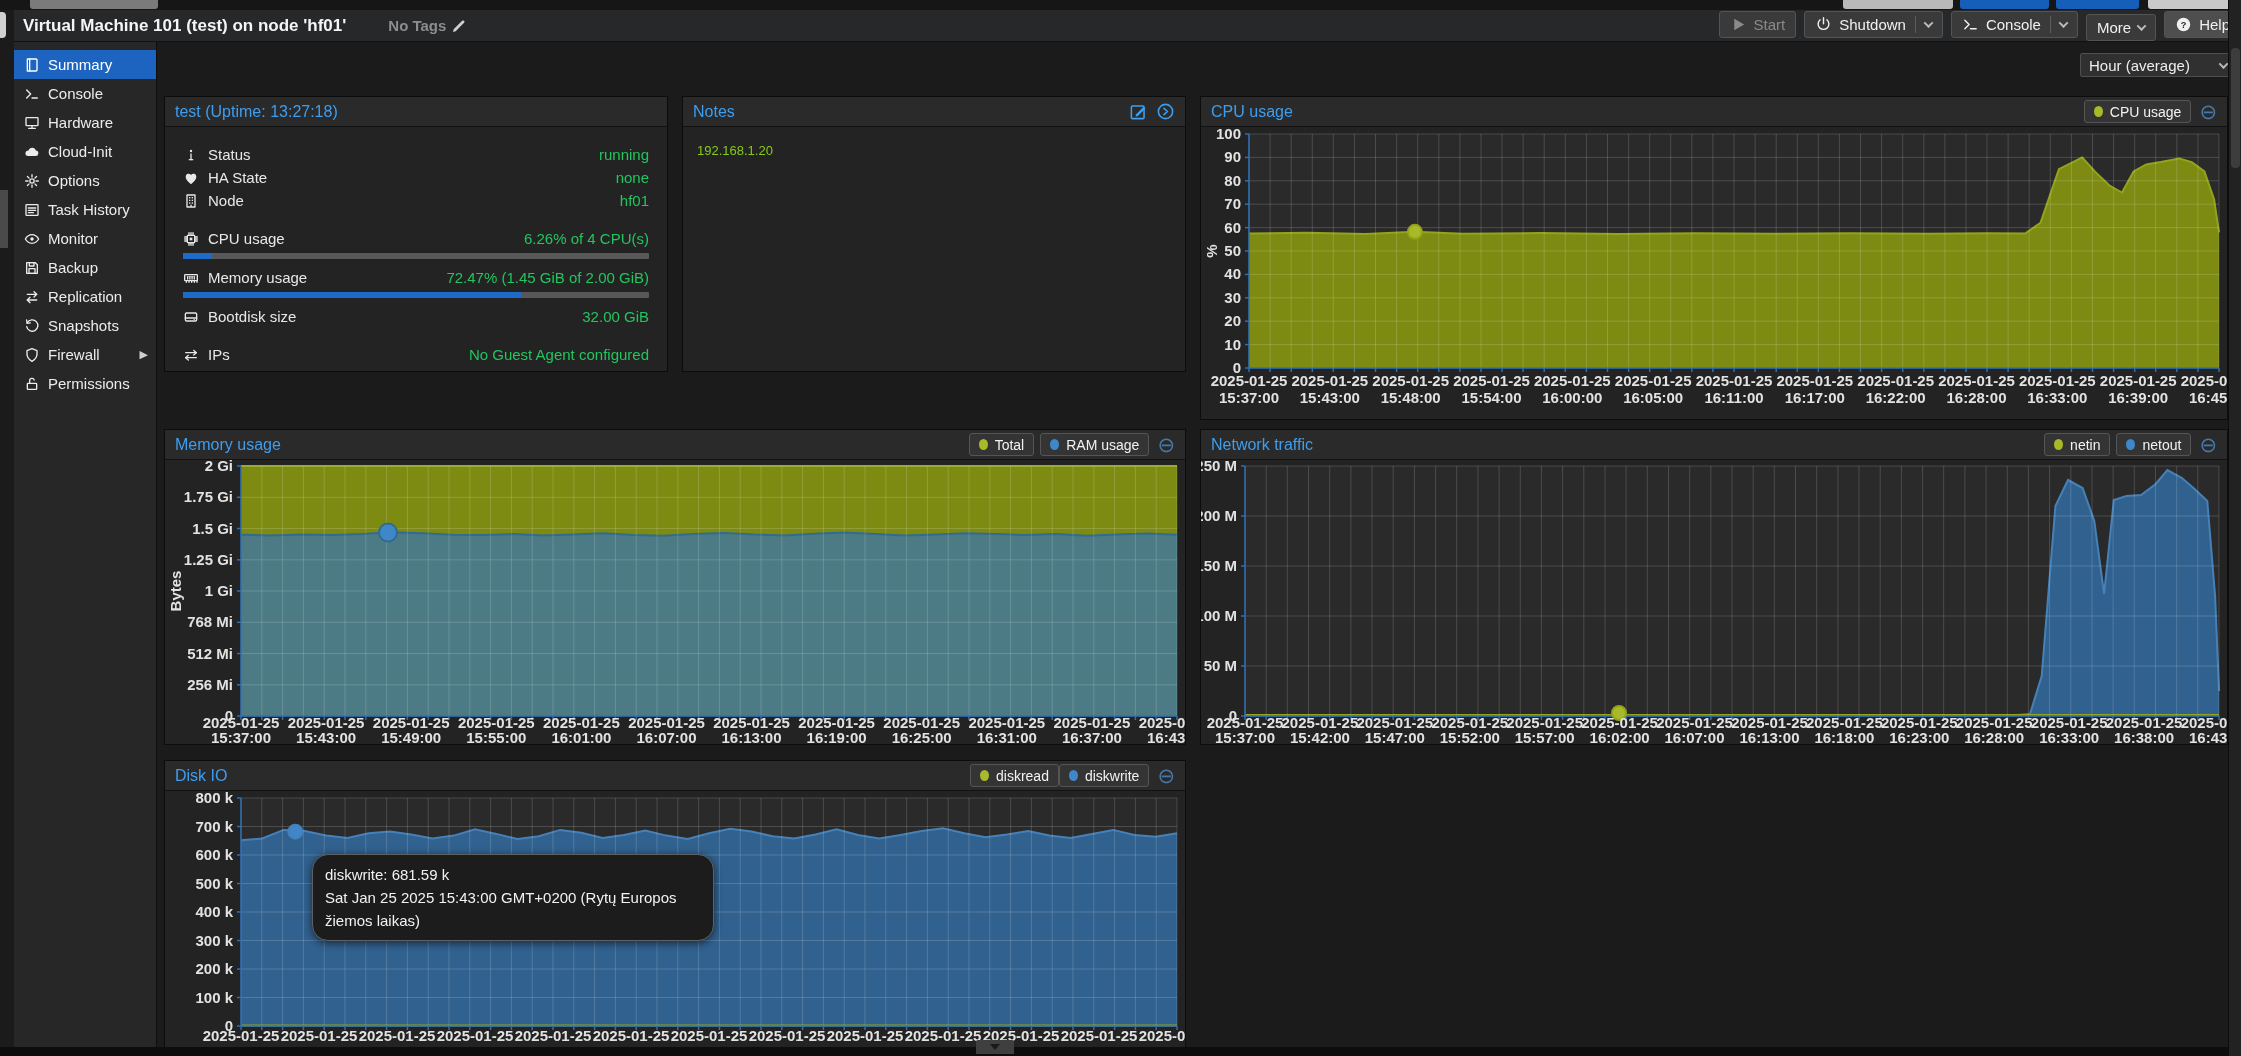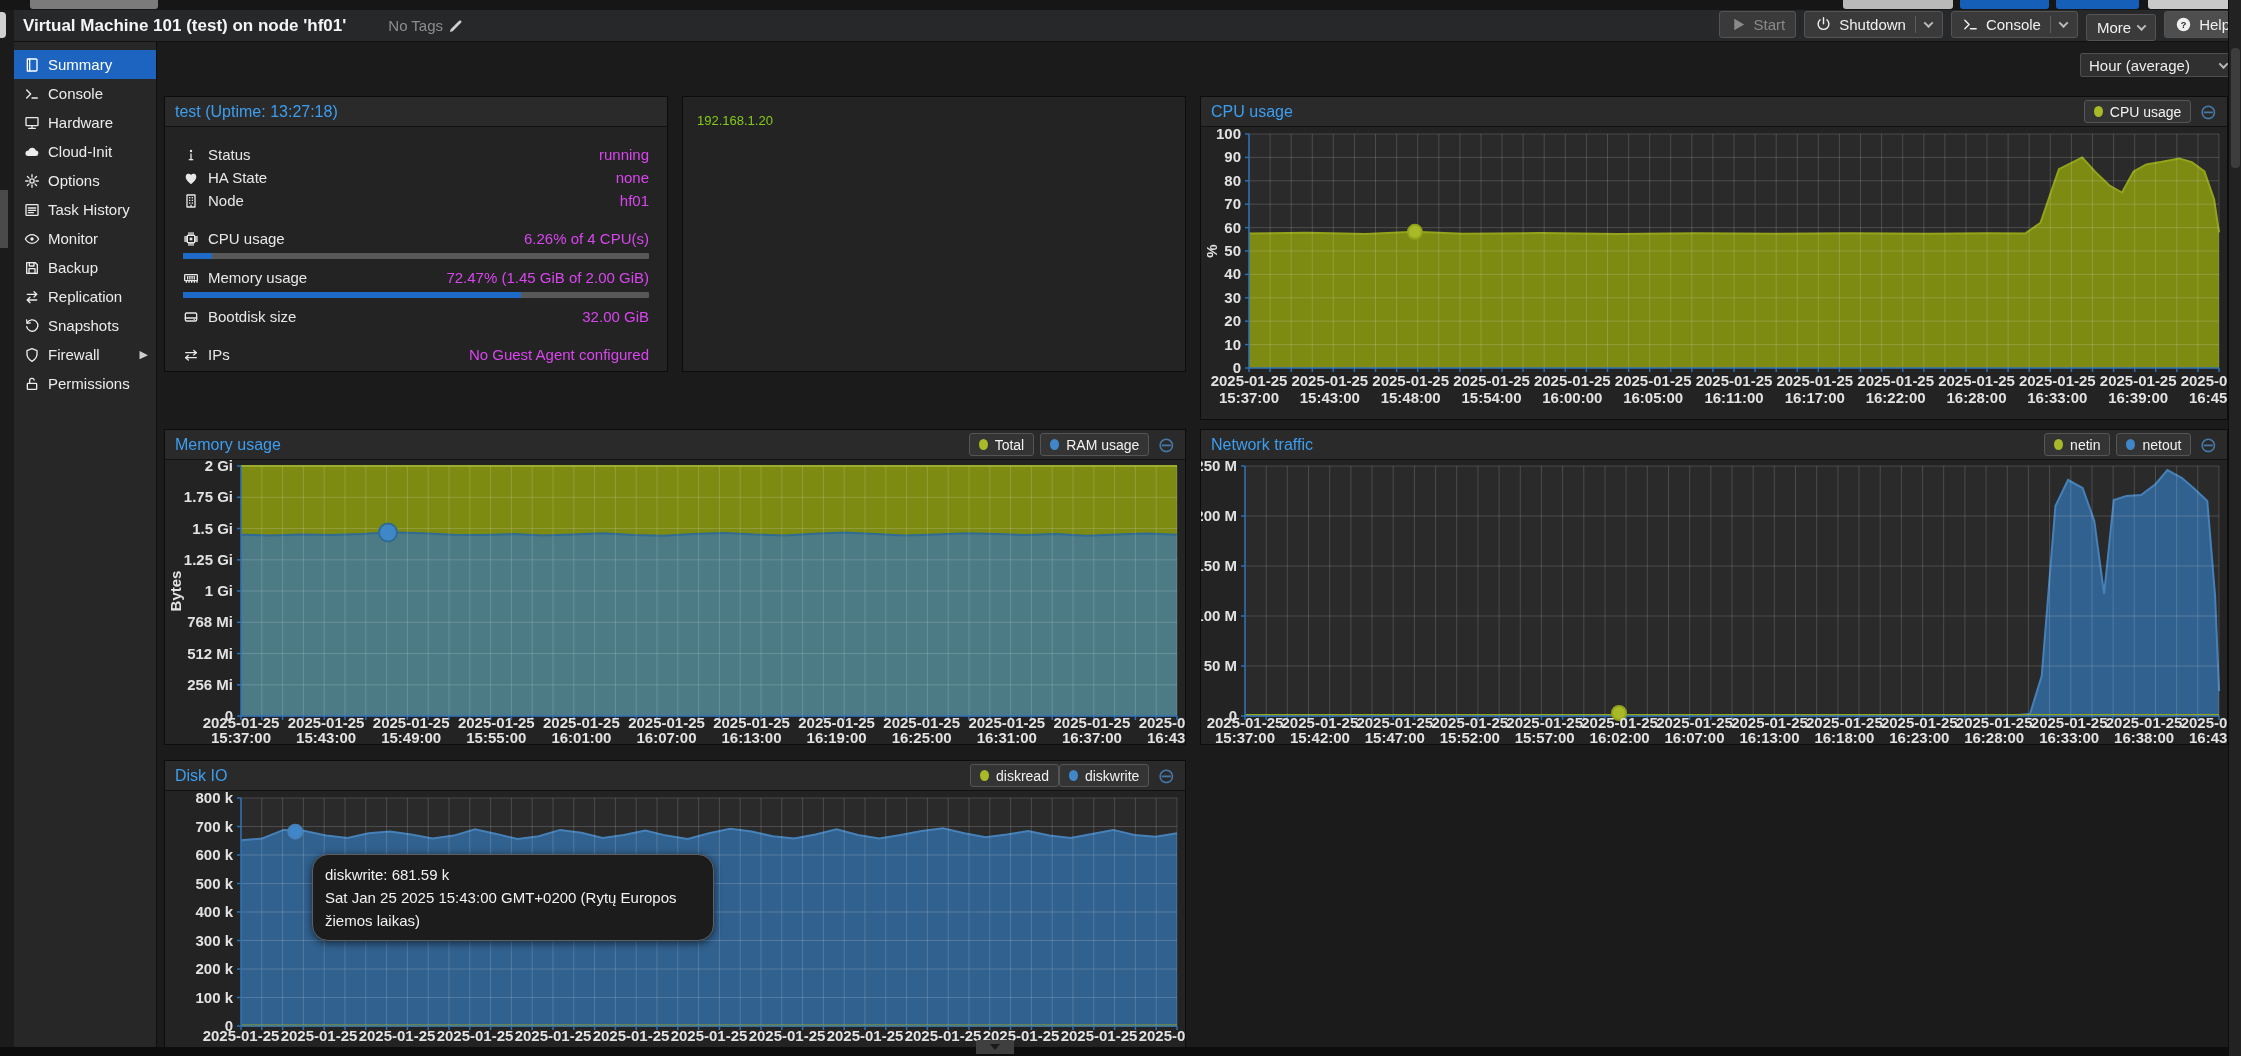--- a/index.html
+++ b/index.html
@@ -10,21 +10,21 @@
   }
   
   #topstrip { position:absolute; left:0; top:0; width:2241px; height:10px; background:#161616; }
   .strip-frag { position:absolute; top:0; height:9px; border-radius:0 0 3px 3px; }
   
   #toolbar {
     position:absolute; left:14px; top:10px; width:2227px; height:32px;
     background:#26282a; border-bottom:1px solid #111; display:flex; align-items:center;
   }
   #vm-title { font-size:17px; font-weight:bold; color:#f5f5f5; margin-left:9px; white-space:nowrap; }
-  #tags-wrap { display:flex; align-items:flex-end; margin-left:42px; color:#8d8d8d; font-size:15px; gap:5px; }
+  #tags-wrap { display:flex; align-items:flex-end; margin-left:42px; color:#8d8d8d; font-size:15px; gap:5px;font-weight:bold; }
   #tags-wrap .edit-ic { color:#cfcfcf; width:16px; height:16px; }
   #toolbar .spacer { flex:1; }
   .tbtn {
     display:inline-flex; align-items:center; gap:7px; height:27px; padding:12px 10px;
     background:#3a3a3a; border:1px solid #545454; border-radius:3px; color:#f0f0f0;
     font-size:15px; margin-left:8px; cursor:pointer; white-space:nowrap;
   }
   .tbtn.disabled { color:#8a8a8a; }
   .tbtn.light { background:#4e4e4e; }
   .tbtn .divider { width:1px; height:17px; background:#5c5c5c; margin:0 2px; }
@@ -64,21 +64,21 @@
   .hd-ic { color:#3d9ef0; width:19px; height:19px; cursor:pointer; }
   .hd-ic svg { width:100%; height:100%; }
   .panel-body { position:relative; width:100%; }
   
   #status-body { padding:16px 18px 0 18px; font-size:15px; }
   .st-group { margin-bottom:15px; }
   .st-row { display:flex; align-items:center; min-height:23px; gap:9px; }
   .st-row .st-icon { width:16px; height:16px; flex:0 0 16px; color:#e8e8e8; }
   .st-row .st-icon svg { width:100%; height:100%; }
   .st-row .st-label { color:#e8e8e8; }
-  .st-row .st-value { margin-left:auto; color:#d946ef; text-align:left; }
+  .st-row .st-value { margin-left:auto; color:#22c55e; text-align:left; }
   .st-track { height:6px; background:#585858; border-radius:1px; margin:3px 0 7px 0; }
   .st-fill { height:100%; background:#1e6ac8; }
   #notes-body { padding:16px 14px; font-size:13px; color:#84cc16; }
   
   #tooltip {
     position:absolute; left:312px; top:854px; width:402px; padding:8px 12px;
     background:#1c1c1c; border:1px solid #606060; border-radius:16px;
     font-size:15px; color:#f2f2f2; line-height:23px; z-index:30; box-shadow:0 2px 8px rgba(0,0,0,.6);
   }
   
@@ -396,20 +396,36 @@
                 </g>
               </svg></span>
             <span class="st-label">IPs</span>
             <span class="st-value">No Guest Agent configured</span>
           </div>
         </div>
       </div>
   </div>
 
   <div class="panel" style="left:682px;top:96px;width:504px;height:276px;">
+    <div class="panel-hd">
+      <span class="p-title">Notes</span>
+      <span class="spacer"></span>
+      <span class="hd-ic icon16">
+          <svg viewBox="0 0 24 24">
+            <rect stroke="currentColor" stroke-width="2" fill="none" stroke-linecap="round" stroke-linejoin="round" x="3" y="5" width="16" height="16" rx="1.5"></rect>
+            <path fill="currentColor" d="M9 15.5l9.5-9.5 2.3 2.3-9.5 9.5-3 .7z"></path>
+          </svg>
+        </span>
+      <span class="hd-ic icon16">
+          <svg viewBox="0 0 24 24">
+            <circle stroke="currentColor" stroke-width="2" fill="none" stroke-linecap="round" stroke-linejoin="round" cx="12" cy="12" r="9"></circle>
+            <polyline stroke="currentColor" stroke-width="2" fill="none" stroke-linecap="round" stroke-linejoin="round" points="10,8 14.5,12 10,16"></polyline>
+          </svg>
+        </span>
+    </div>
     <div class="panel-body" id="notes-body">192.168.1.20</div>
   </div>
 
   <div class="panel" style="left:1200px;top:96px;width:1028px;height:324px;">
     <div class="panel-hd">
       <span class="p-title">CPU usage</span>
       <span class="spacer"></span>
       <span style="display:inline-flex;gap:6px;">
           <span class="legend-pill">
             <span class="legend-dot" style="background: rgb(168, 186, 39);"></span>

